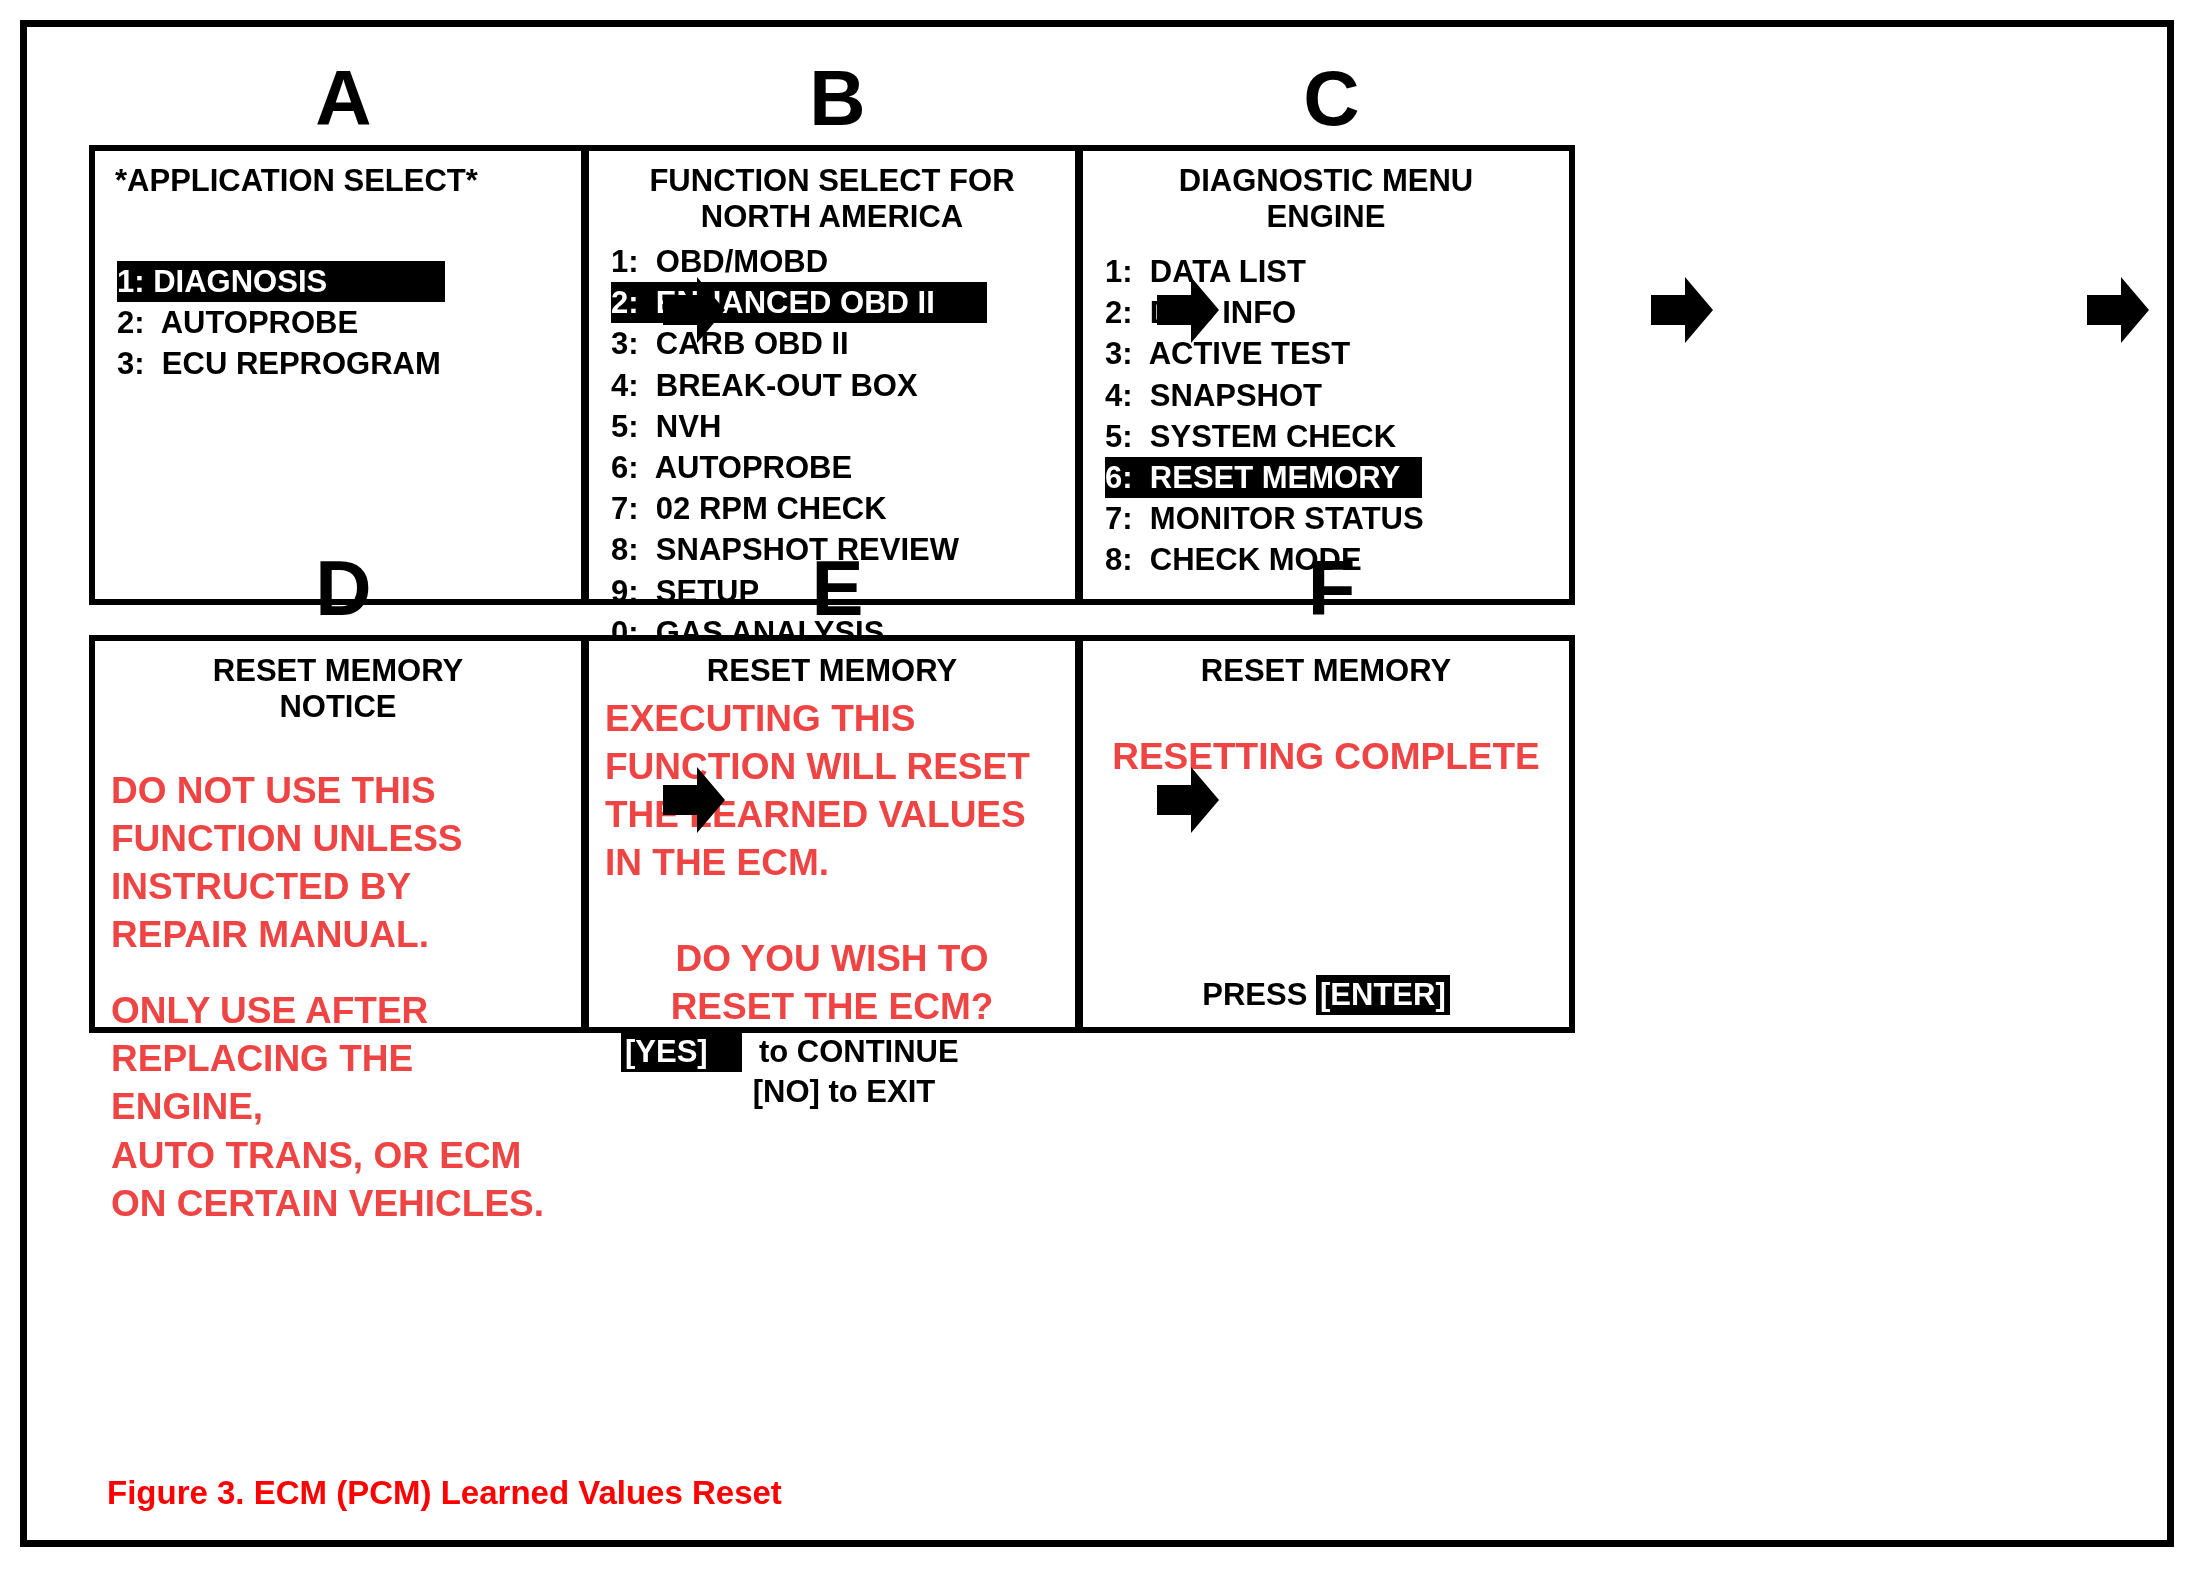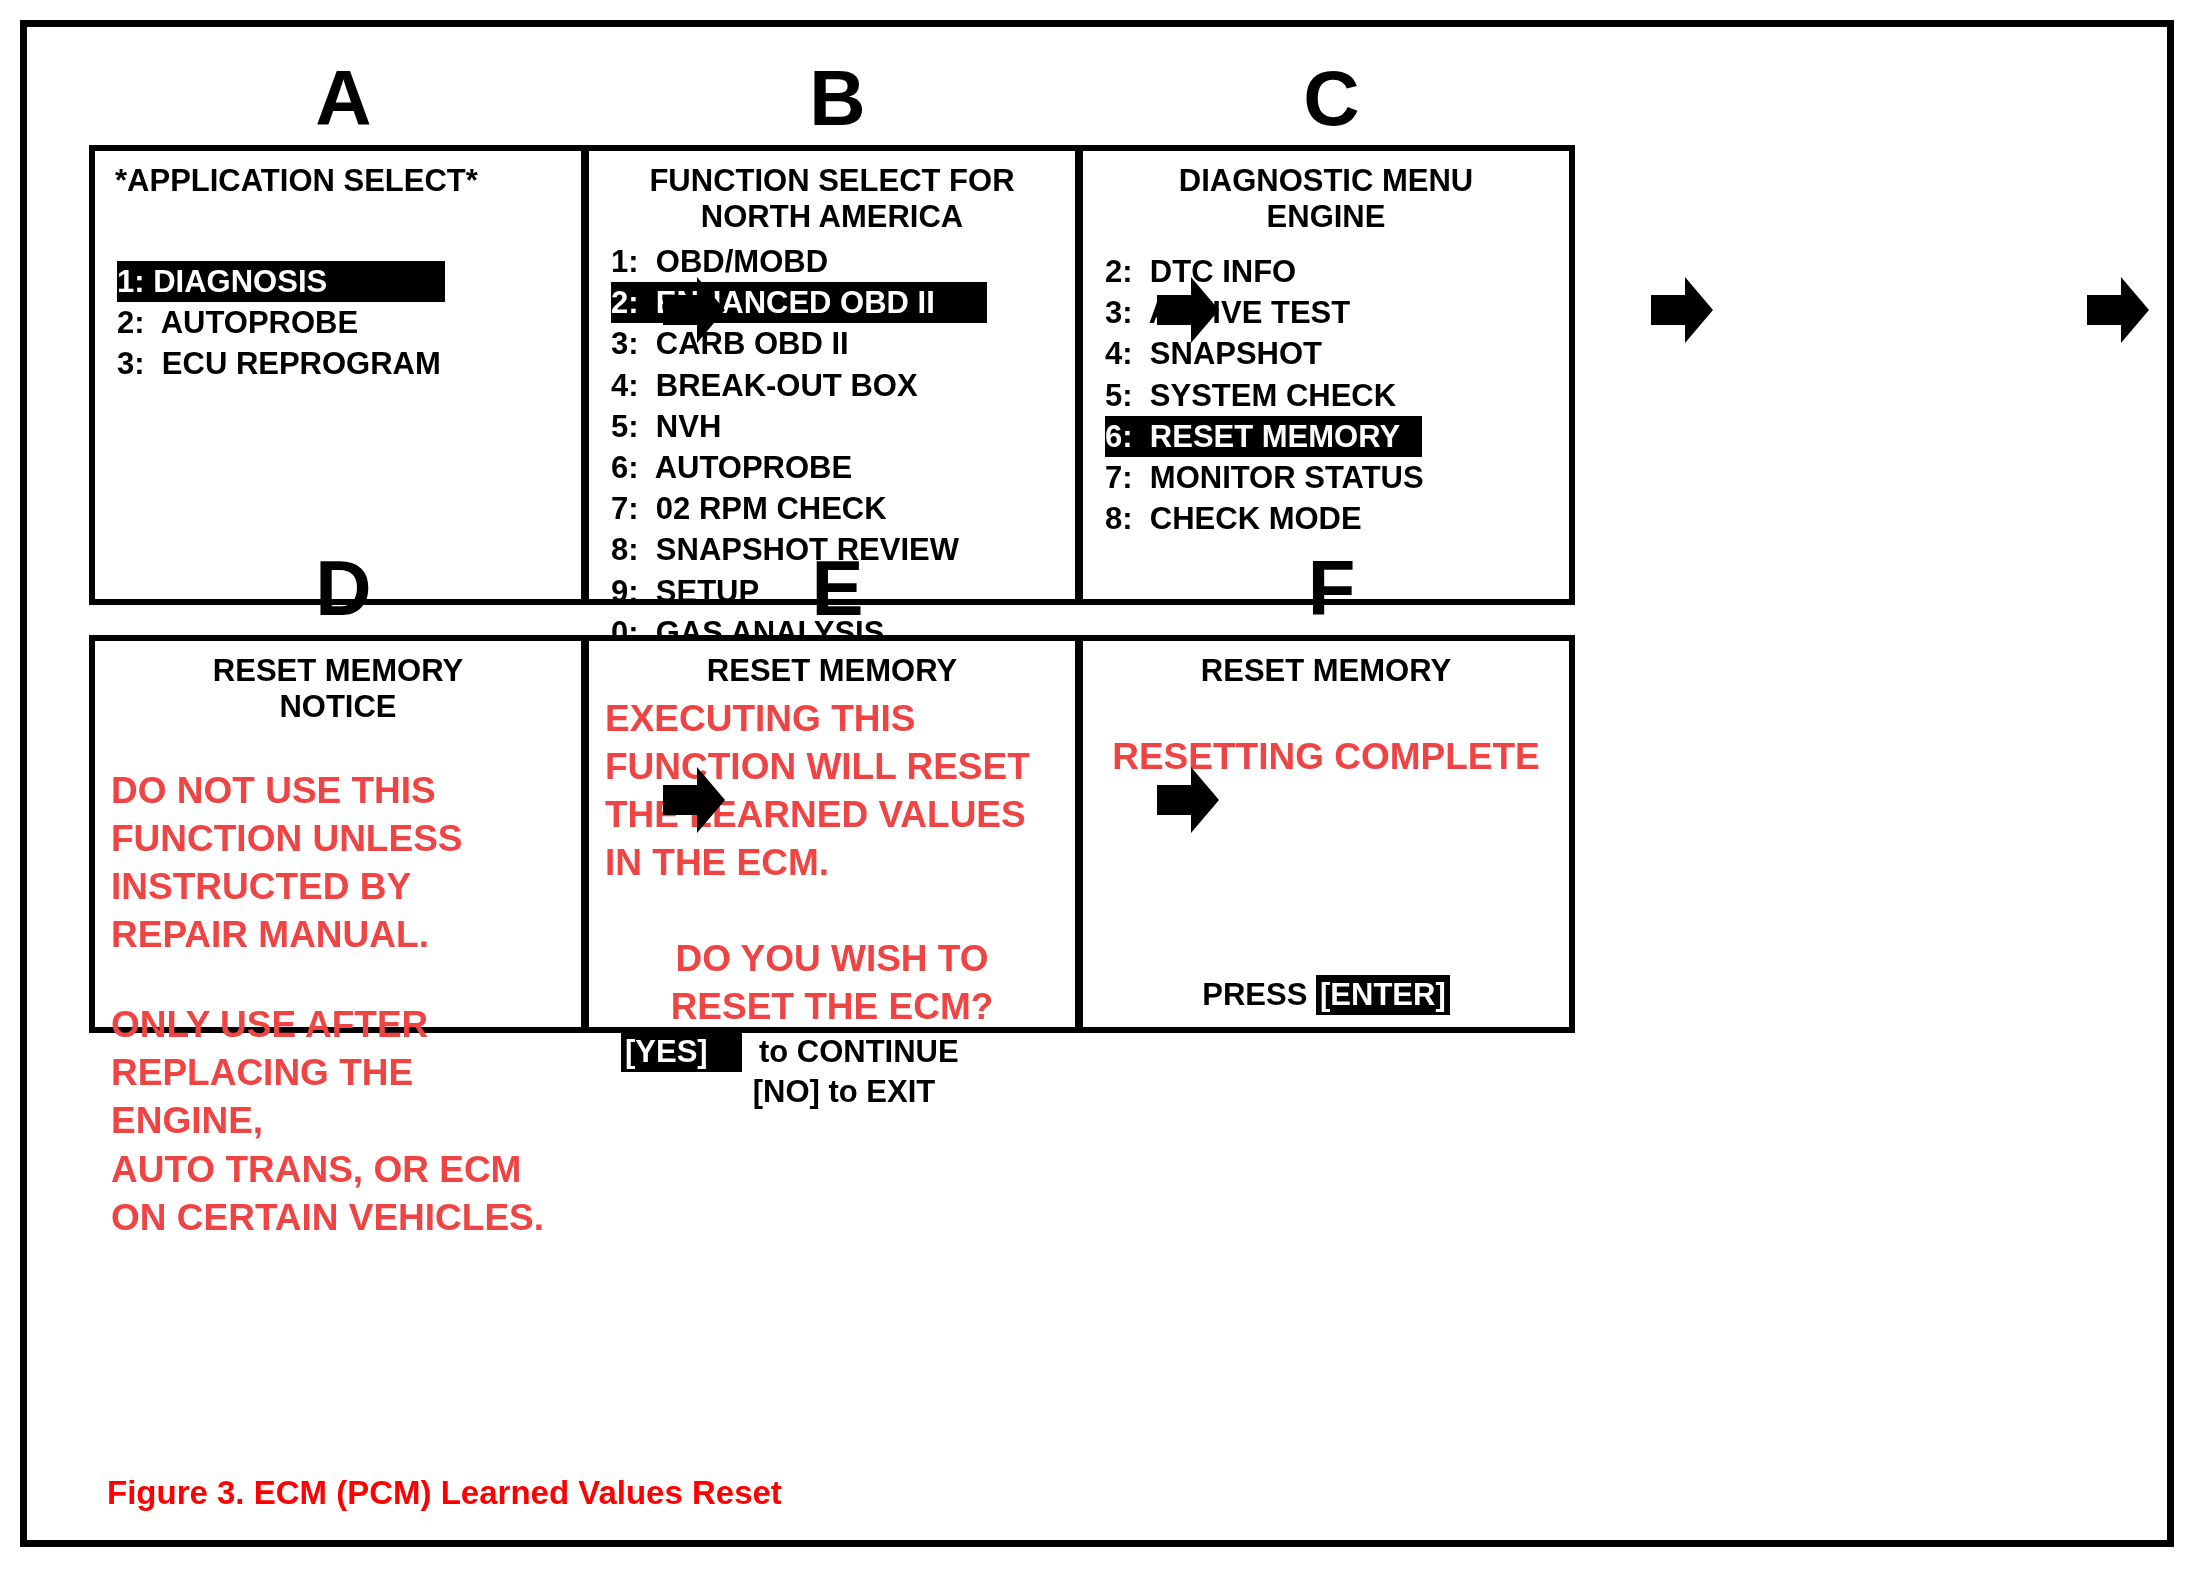--- a/index.html
+++ b/index.html
@@ -111,21 +111,21 @@
   }
 
   .body-text {
     font-size: 37px;
     font-weight: bold;
     line-height: 1.30;
     color: #ef4444;
     white-space: pre-line;
   }
   .body-text.blk-1 { margin-top: 42px; }
-  .body-text.blk-2 { margin-top: 42px; }
+  .body-text.blk-2 { margin-top: 28px; }
   .body-text.blk-e1 { margin-top: 6px; }
   .body-text.blk-e2 { margin-top: 48px; text-align: center; }
   .body-text.blk-f2 { margin-top: 44px; text-align: center; }
 
   .prompt-line {
     font-size: 31px;
     font-weight: bold;
     line-height: 1.30;
     color: #000000;
     white-space: pre;
@@ -223,20 +223,21 @@
         </div>
       </div>
     </div>
 
     <div class="panel-cell cell-3">
       <div class="panel-letter">C</div>
       <div class="screen-box">
         <div class="scr-title">DIAGNOSTIC MENU
 ENGINE</div>
         <div class="menu-list gap-c">
+          <div class="menu-row"><span>1:</span>  <span>DATA LIST</span></div>
           <div class="menu-row"><span>2:</span>  <span>DTC INFO</span></div>
           <div class="menu-row"><span>3:</span>  <span>ACTIVE TEST</span></div>
           <div class="menu-row"><span>4:</span>  <span>SNAPSHOT</span></div>
           <div class="menu-row"><span>5:</span>  <span>SYSTEM CHECK</span></div>
           <div class="menu-row"><span class="hl-bar" style="padding-right:22px;"><span>6:</span>  <span>RESET MEMORY</span></span></div>
           <div class="menu-row"><span>7:</span>  <span>MONITOR STATUS</span></div>
           <div class="menu-row"><span>8:</span>  <span>CHECK MODE</span></div>
         </div>
       </div>
     </div>

